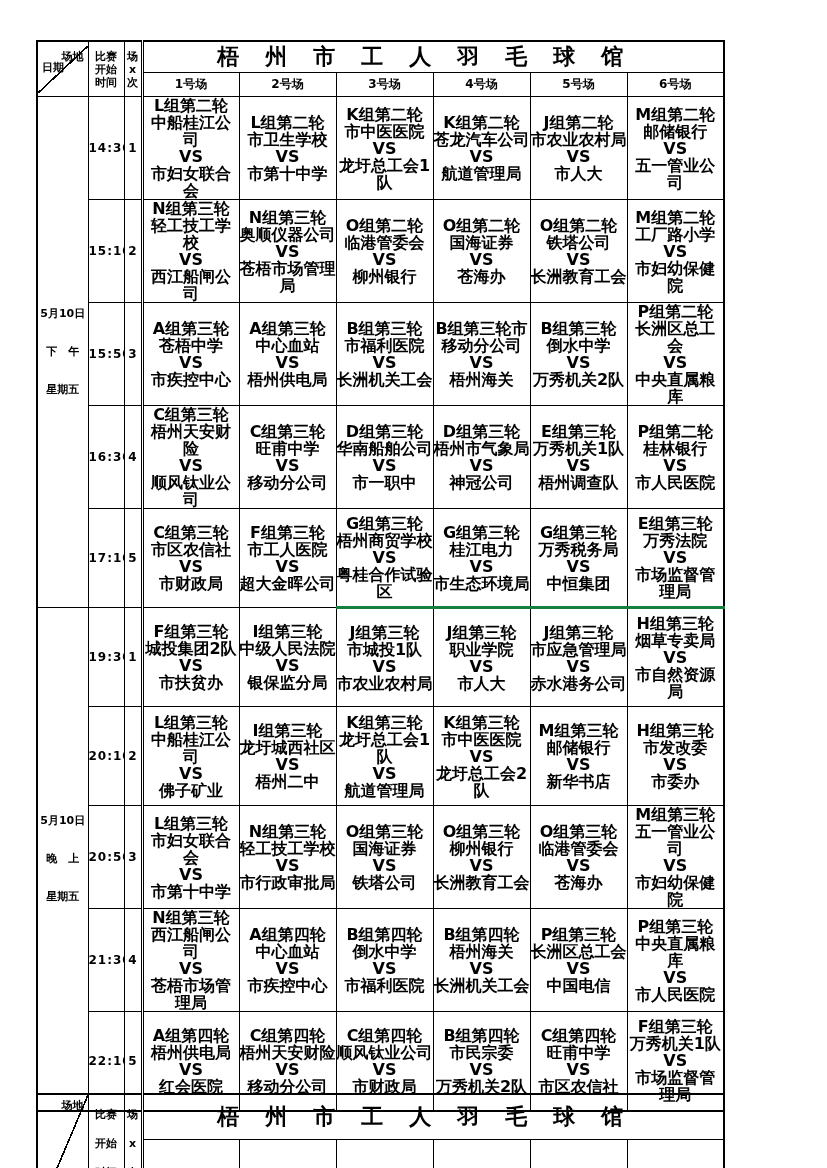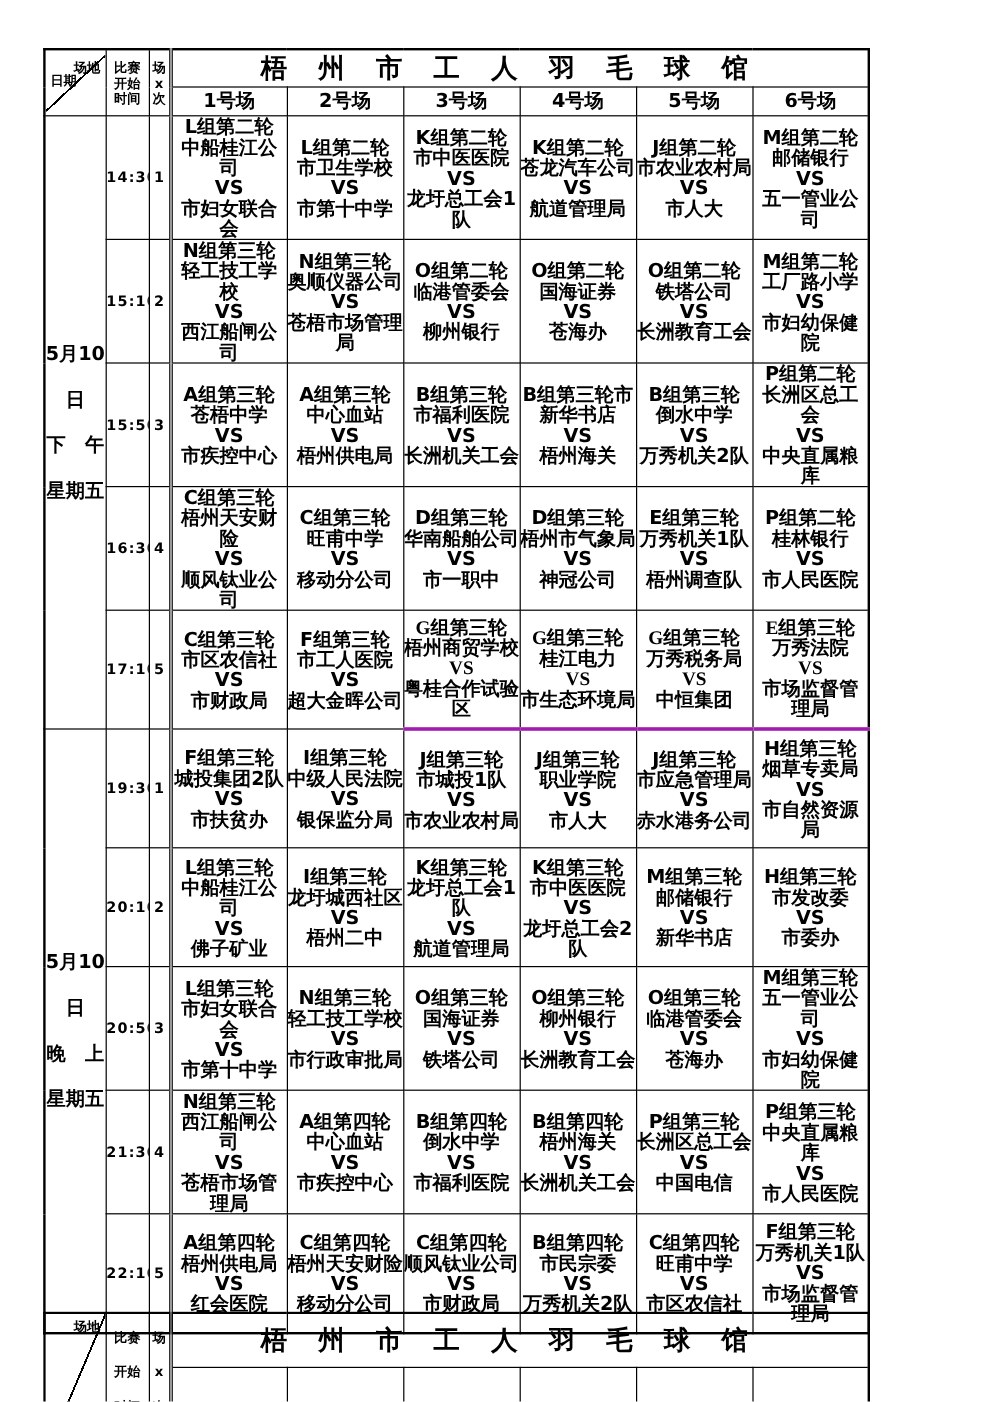--- a/index.html
+++ b/index.html
@@ -26,21 +26,21 @@
     text-align: center;
     vertical-align: middle;
     overflow: hidden;
   }
   .title {
     font-size: 22px;
     letter-spacing: 26px;
     height: 24px;
     white-space: nowrap;
   }
-  .court-h { font-size: 16px; height: 24px; }
+  .court-h { font-size: 12px; height: 24px; }
   .corner { font-size: 11px; padding: 0; text-align: right; }
   .corner-box {
     position: relative;
     height: 47px;
     background-image: linear-gradient(to bottom right,
       transparent calc(50% - 0.8px),
       #000 calc(50% - 0.8px),
       #000 calc(50% + 0.8px),
       transparent calc(50% + 0.8px));
   }
@@ -50,26 +50,26 @@
   .time-cell { font-size: 12px; letter-spacing: 1px; }
   .no-cell   { font-size: 12px; }
   .match-cell {
     font-size: 16px;
     line-height: 17px;
     white-space: pre-line;
     height: 99px;
   }
   .time-cell, .no-cell { height: 99px; }
   .date-cell {
-    font-size: 16px;
+    font-size: 11px;
     line-height: 38px;
     white-space: pre-line;
   }
   .dbl { border-left: 3px double #000; }
-  .thick-bottom { border-bottom: 3px solid #a21caf; font-family: Liberation Serif, serif; }
+  .thick-bottom { border-bottom: 3px solid #15803d; }
 
   
   .t2clip {
     position: absolute;
     left: 36px; top: 1093px;
     width: 695px; height: 75px;
     overflow: hidden;
   }
   .t2 .title { height: 43px; }
   .t2 .court-h { height: 70px; vertical-align: bottom; padding-bottom: 2px; }
@@ -185,21 +185,21 @@
 市疾控中心</td>
         <td class="match-cell">A组第三轮
 中心血站
 VS
 梧州供电局</td>
         <td class="match-cell">B组第三轮
 市福利医院
 VS
 长洲机关工会</td>
         <td class="match-cell">B组第三轮市
-新华书店
+移动分公司
 VS
 梧州海关</td>
         <td class="match-cell">B组第三轮
 倒水中学
 VS
 万秀机关2队</td>
         <td class="match-cell">P组第二轮
 长洲区总工会
 VS
 中央直属粮库</td>

